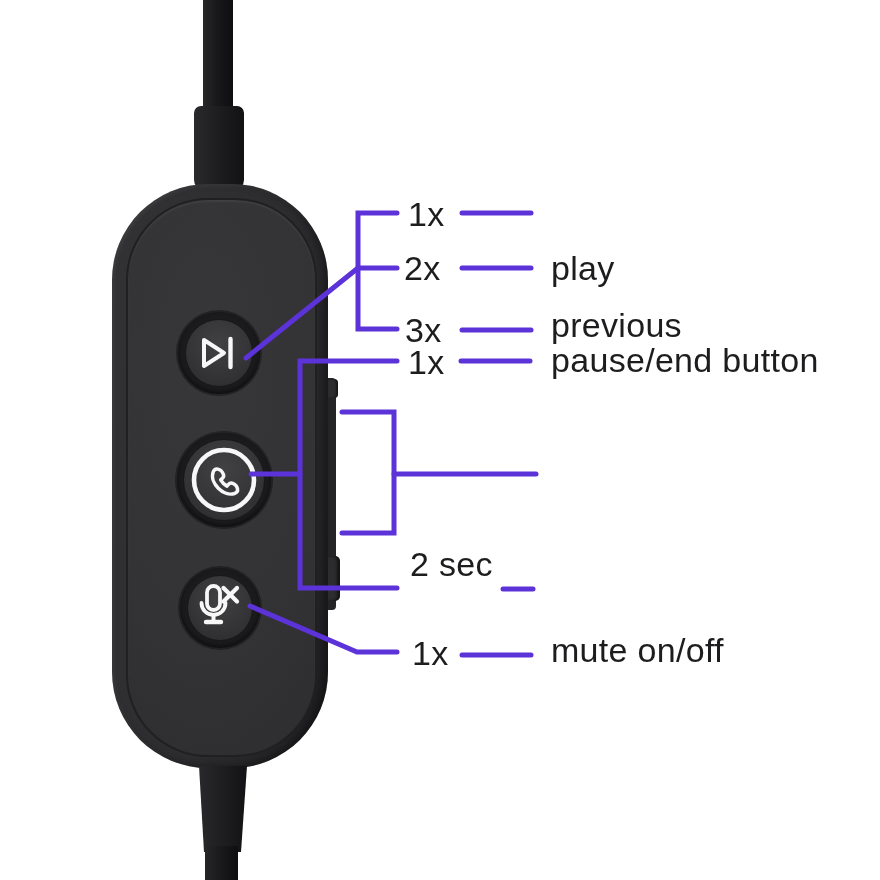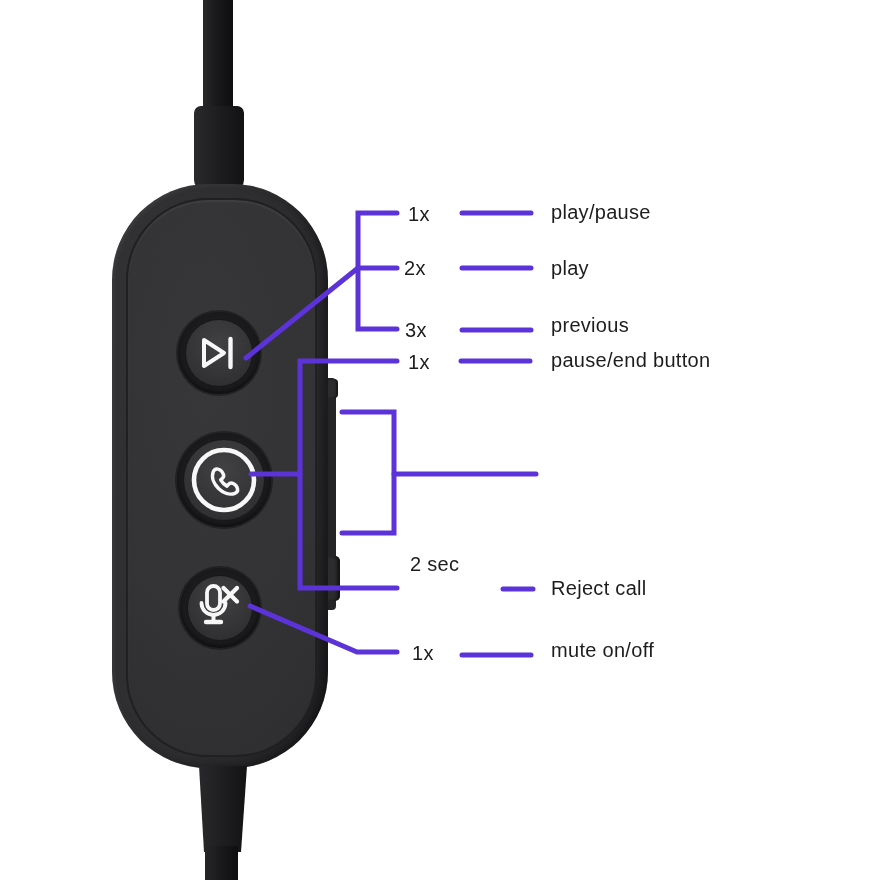--- a/index.html
+++ b/index.html
@@ -76,21 +76,21 @@
   
   .connectors{
     position:absolute;left:0;top:0;width:880px;height:880px;
     color:var(--accent,#5c33d8);
     pointer-events:none;
   }
   
   .lbl{
     position:absolute;white-space:nowrap;
     transform:translateY(-50%);
-    font-size:20px;font-weight:500;letter-spacing:.3px;
+    font-size:34px;font-weight:500;letter-spacing:.3px;
     color:var(--text,#1d1d1f);
   }
 </style>
 </head>
 <body>
 
 <div class="scene">
 
   <div class="abs cable-top"></div>
   <div class="abs boot-top"></div>
@@ -169,20 +169,18 @@
     </g>
   </svg>
 
   <span class="lbl" style="left:408px;top:214px">1x</span>
   <span class="lbl" style="left:404px;top:268px">2x</span>
   <span class="lbl" style="left:405px;top:330px">3x</span>
   <span class="lbl" style="left:408px;top:362px">1x</span>
   <span class="lbl" style="left:410px;top:564px">2 sec</span>
   <span class="lbl" style="left:412px;top:653px">1x</span>
 
-  <span class="lbl" style="left:551px;top:212px">play/pause</span>
   <span class="lbl" style="left:551px;top:268px">play</span>
   <span class="lbl" style="left:551px;top:325px">previous</span>
   <span class="lbl" style="left:551px;top:360px">pause/end button</span>
-  <span class="lbl" style="left:551px;top:588px">Reject call</span>
   <span class="lbl" style="left:551px;top:650px">mute on/off</span>
 
 </div>
 
 </body></html>

